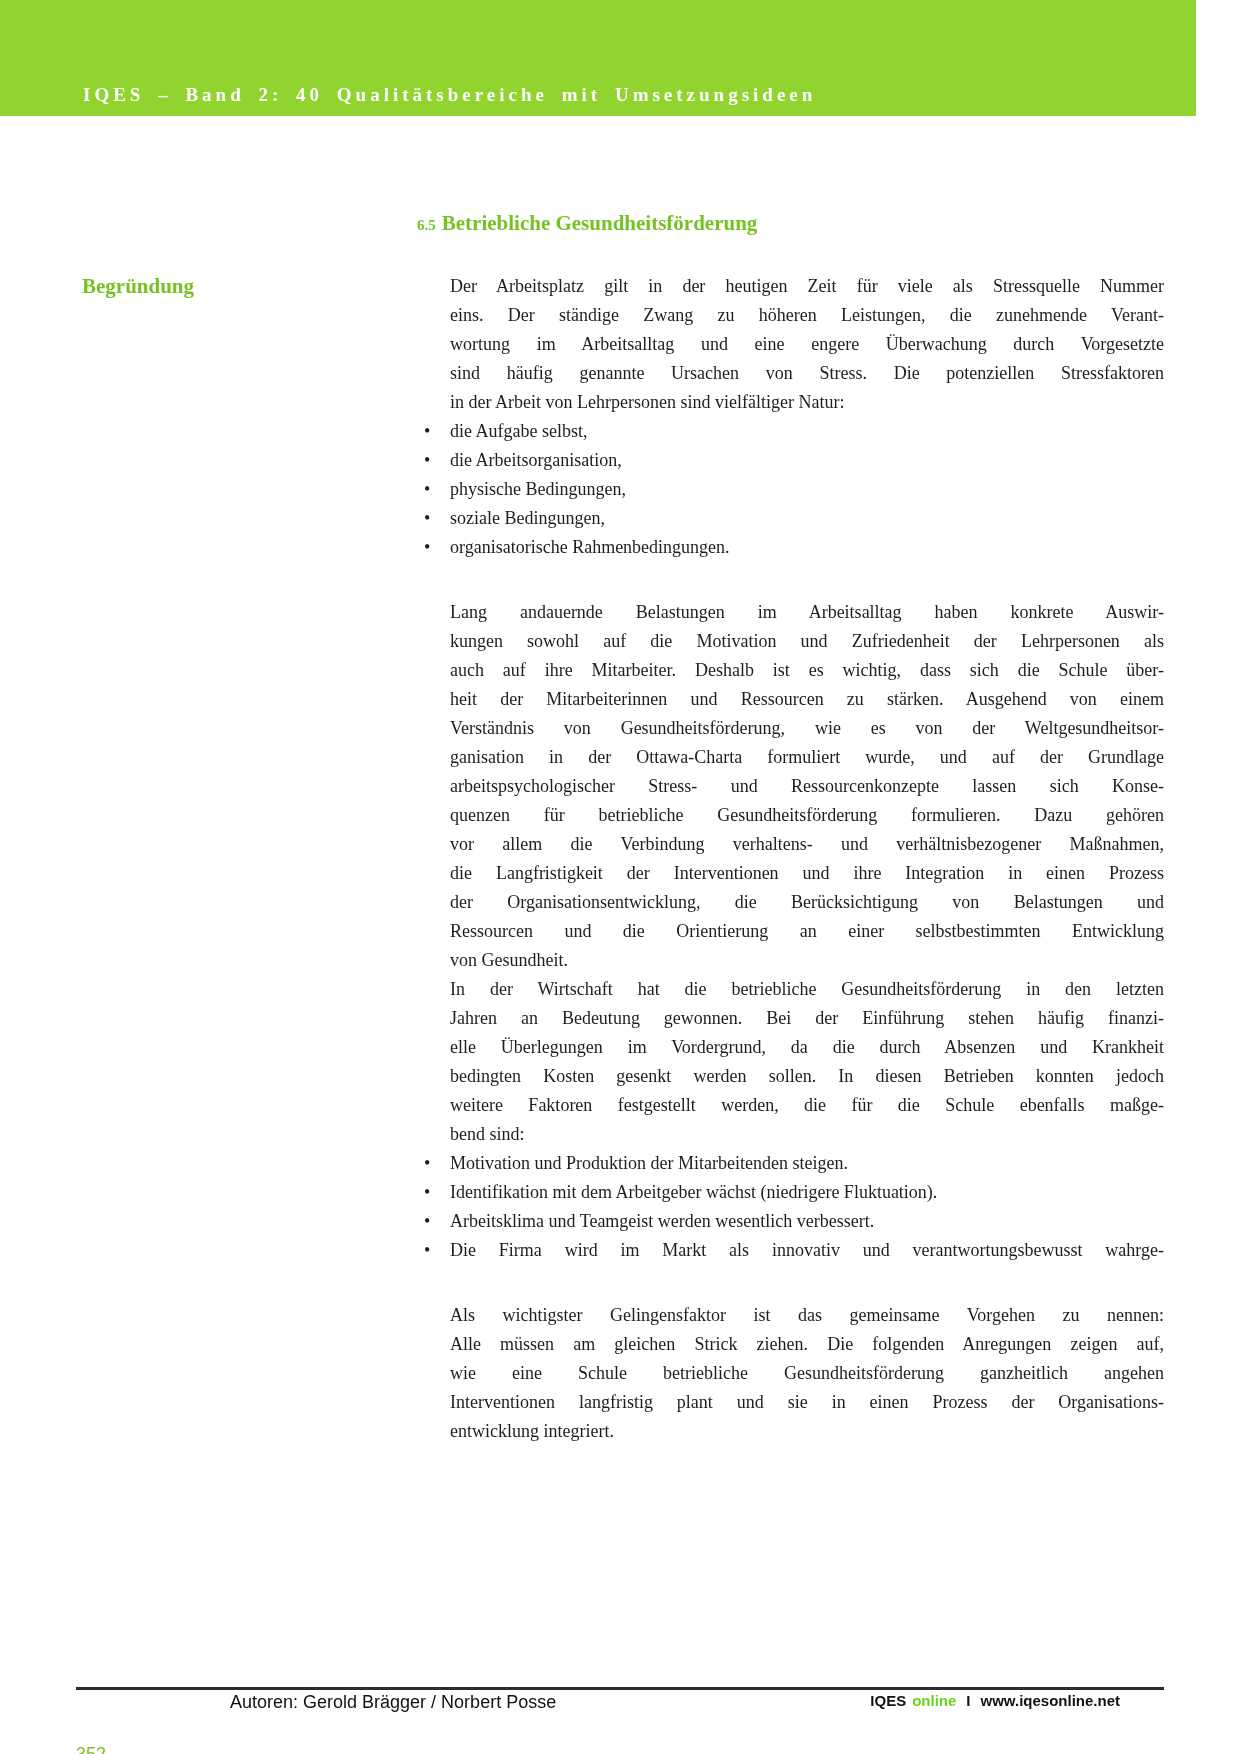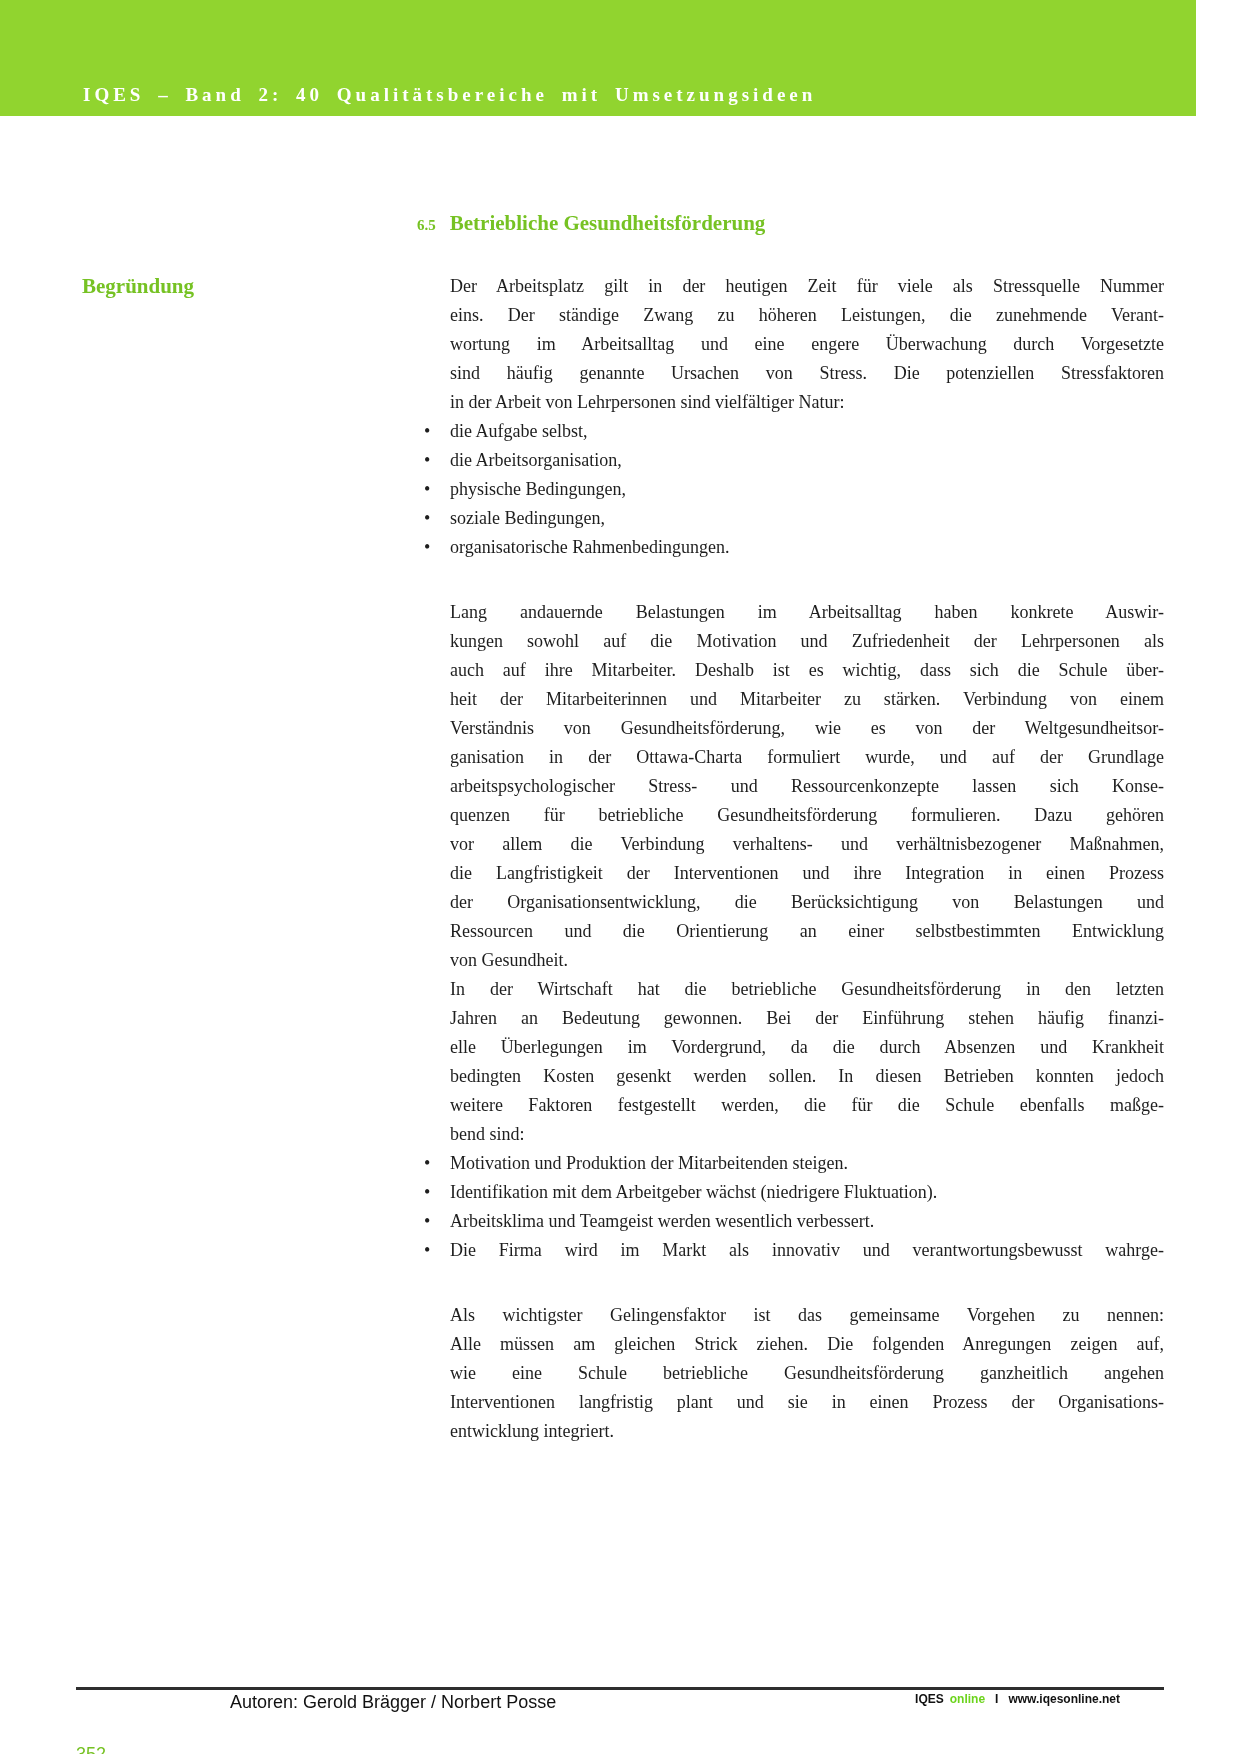--- a/index.html
+++ b/index.html
@@ -19,21 +19,21 @@
     color:var(--band-text,#ffffff);
     font-weight:bold;font-size:19px;line-height:22px;
     letter-spacing:4px;word-spacing:5px;
     white-space:nowrap;
   }
   .section-heading{
     position:absolute;left:417px;top:211px;
     color:var(--accent-green,#76c223);
     white-space:nowrap;
   }
-  .sec-num{font-weight:bold;font-size:15px;margin-right:14px;}
+  .sec-num{font-weight:bold;font-size:15px;margin-right:6px;}
   .sec-title{font-weight:bold;font-size:21px;}
   .margin-label{
     position:absolute;left:82px;top:274px;
     color:var(--accent-green,#76c223);
     font-weight:bold;font-size:21px;
   }
   .body-col{
     position:absolute;left:450px;top:272px;width:714px;
     font-size:18px;line-height:29px;
     color:var(--text-color,#1e1e1e);
@@ -65,21 +65,21 @@
   }
   .footer-authors{
     position:absolute;left:230px;top:1692px;
     color:#111111;
     font-family:"Liberation Sans", sans-serif;
     font-size:18px;
   }
   .footer-brand{
     position:absolute;right:76px;top:1692px;
     font-family:"Liberation Sans", sans-serif;
-    font-size:12px;font-weight:bold;color:#111111;
+    font-size:15px;font-weight:bold;color:#111111;
     white-space:nowrap;
   }
   .b-name{margin-right:6px;}
   .b-online{color:var(--online-green,#6cd41c);margin-right:10px;}
   .b-sep{margin-right:10px;}
 </style>
 </head>
 <body>
 
 <div class="page">
@@ -122,21 +122,21 @@
         <div class="bullet-item">
           <span class="dot">•</span>
           <div class="line last">organisatorische Rahmenbedingungen.</div>
         </div>
       </div>
       <div class="spacer"></div>
       <div class="paragraph">
         <div class="line">Lang andauernde Belastungen im Arbeitsalltag haben konkrete Auswir-</div>
         <div class="line">kungen sowohl auf die Motivation und Zufriedenheit der Lehrpersonen als</div>
         <div class="line">auch auf ihre Mitarbeiter. Deshalb ist es wichtig, dass sich die Schule über-</div>
-        <div class="line">heit der Mitarbeiterinnen und Mitarbeiter zu stärken. Verbindung von einem</div>
+        <div class="line">heit der Mitarbeiterinnen und Ressourcen zu stärken. Ausgehend von einem</div>
         <div class="line">Verständnis von Gesundheitsförderung, wie es von der Weltgesundheitsor-</div>
         <div class="line">ganisation in der Ottawa-Charta formuliert wurde, und auf der Grundlage</div>
         <div class="line">arbeitspsychologischer Stress- und Ressourcenkonzepte lassen sich Konse-</div>
         <div class="line">quenzen für betriebliche Gesundheitsförderung formulieren. Dazu gehören</div>
         <div class="line">vor allem die Verbindung verhaltens- und verhältnisbezogener Maßnahmen,</div>
         <div class="line">die Langfristigkeit der Interventionen und ihre Integration in einen Prozess</div>
         <div class="line">der Organisationsentwicklung, die Berücksichtigung von Belastungen und</div>
         <div class="line">Ressourcen und die Orientierung an einer selbstbestimmten Entwicklung</div>
         <div class="line last">von Gesundheit.</div>
       </div>

